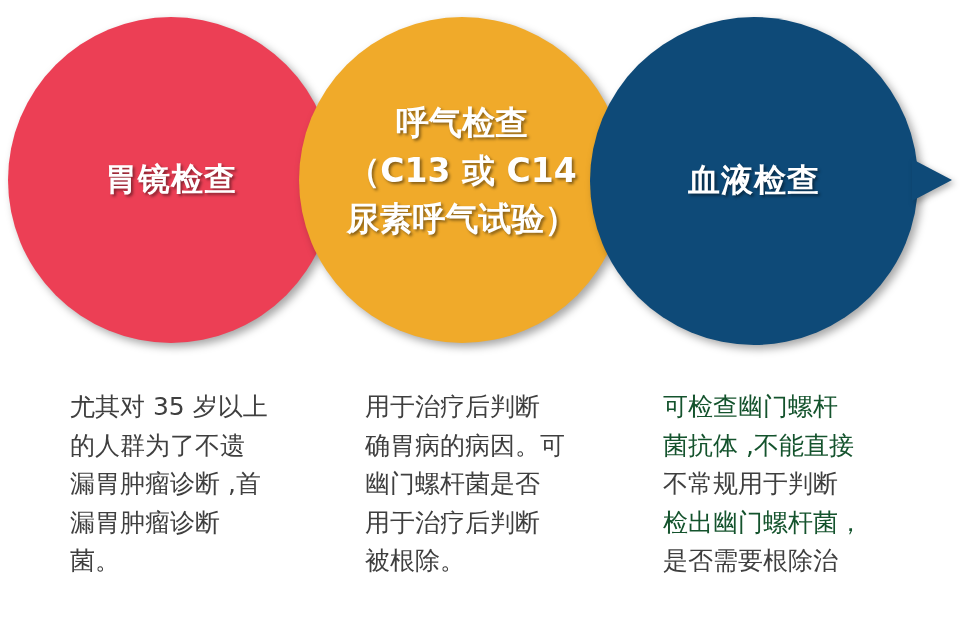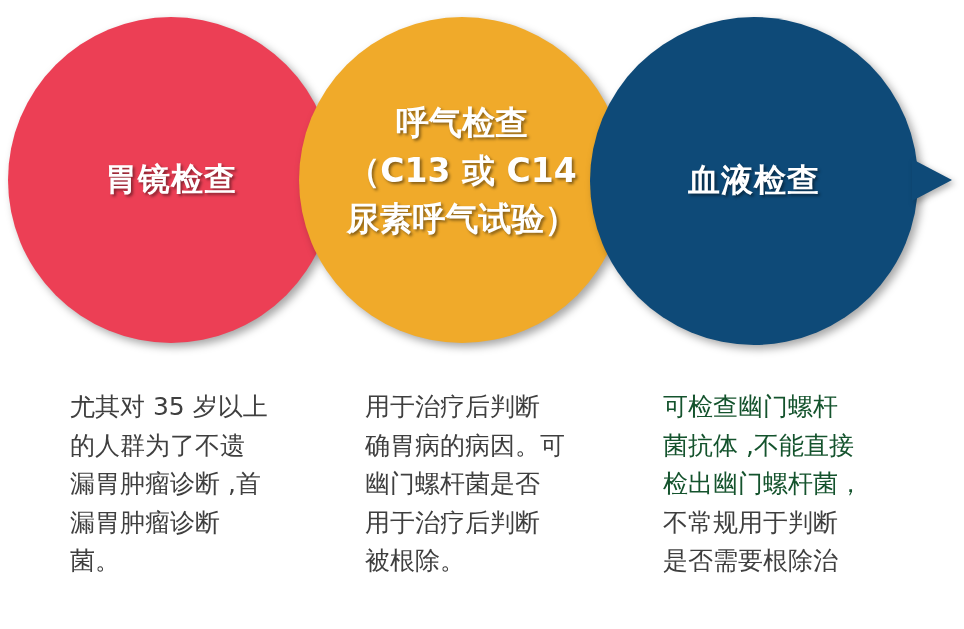--- a/index.html
+++ b/index.html
@@ -59,16 +59,16 @@
   <span class="line">用于治疗后判断</span>
   <span class="line">确胃病的病因。可</span>
   <span class="line">幽门螺杆菌是否</span>
   <span class="line">用于治疗后判断</span>
   <span class="line">被根除。</span>
 </div>
 
 <div class="desc d3">
   <span class="line dark">可检查幽门螺杆</span>
   <span class="line dark">菌抗体 ,不能直接</span>
+  <span class="line">不常规用于判断</span>
   <span class="line dark">检出幽门螺杆菌，</span>
-  <span class="line">不常规用于判断</span>
   <span class="line">是否需要根除治</span>
 </div>
 
 </body></html>

